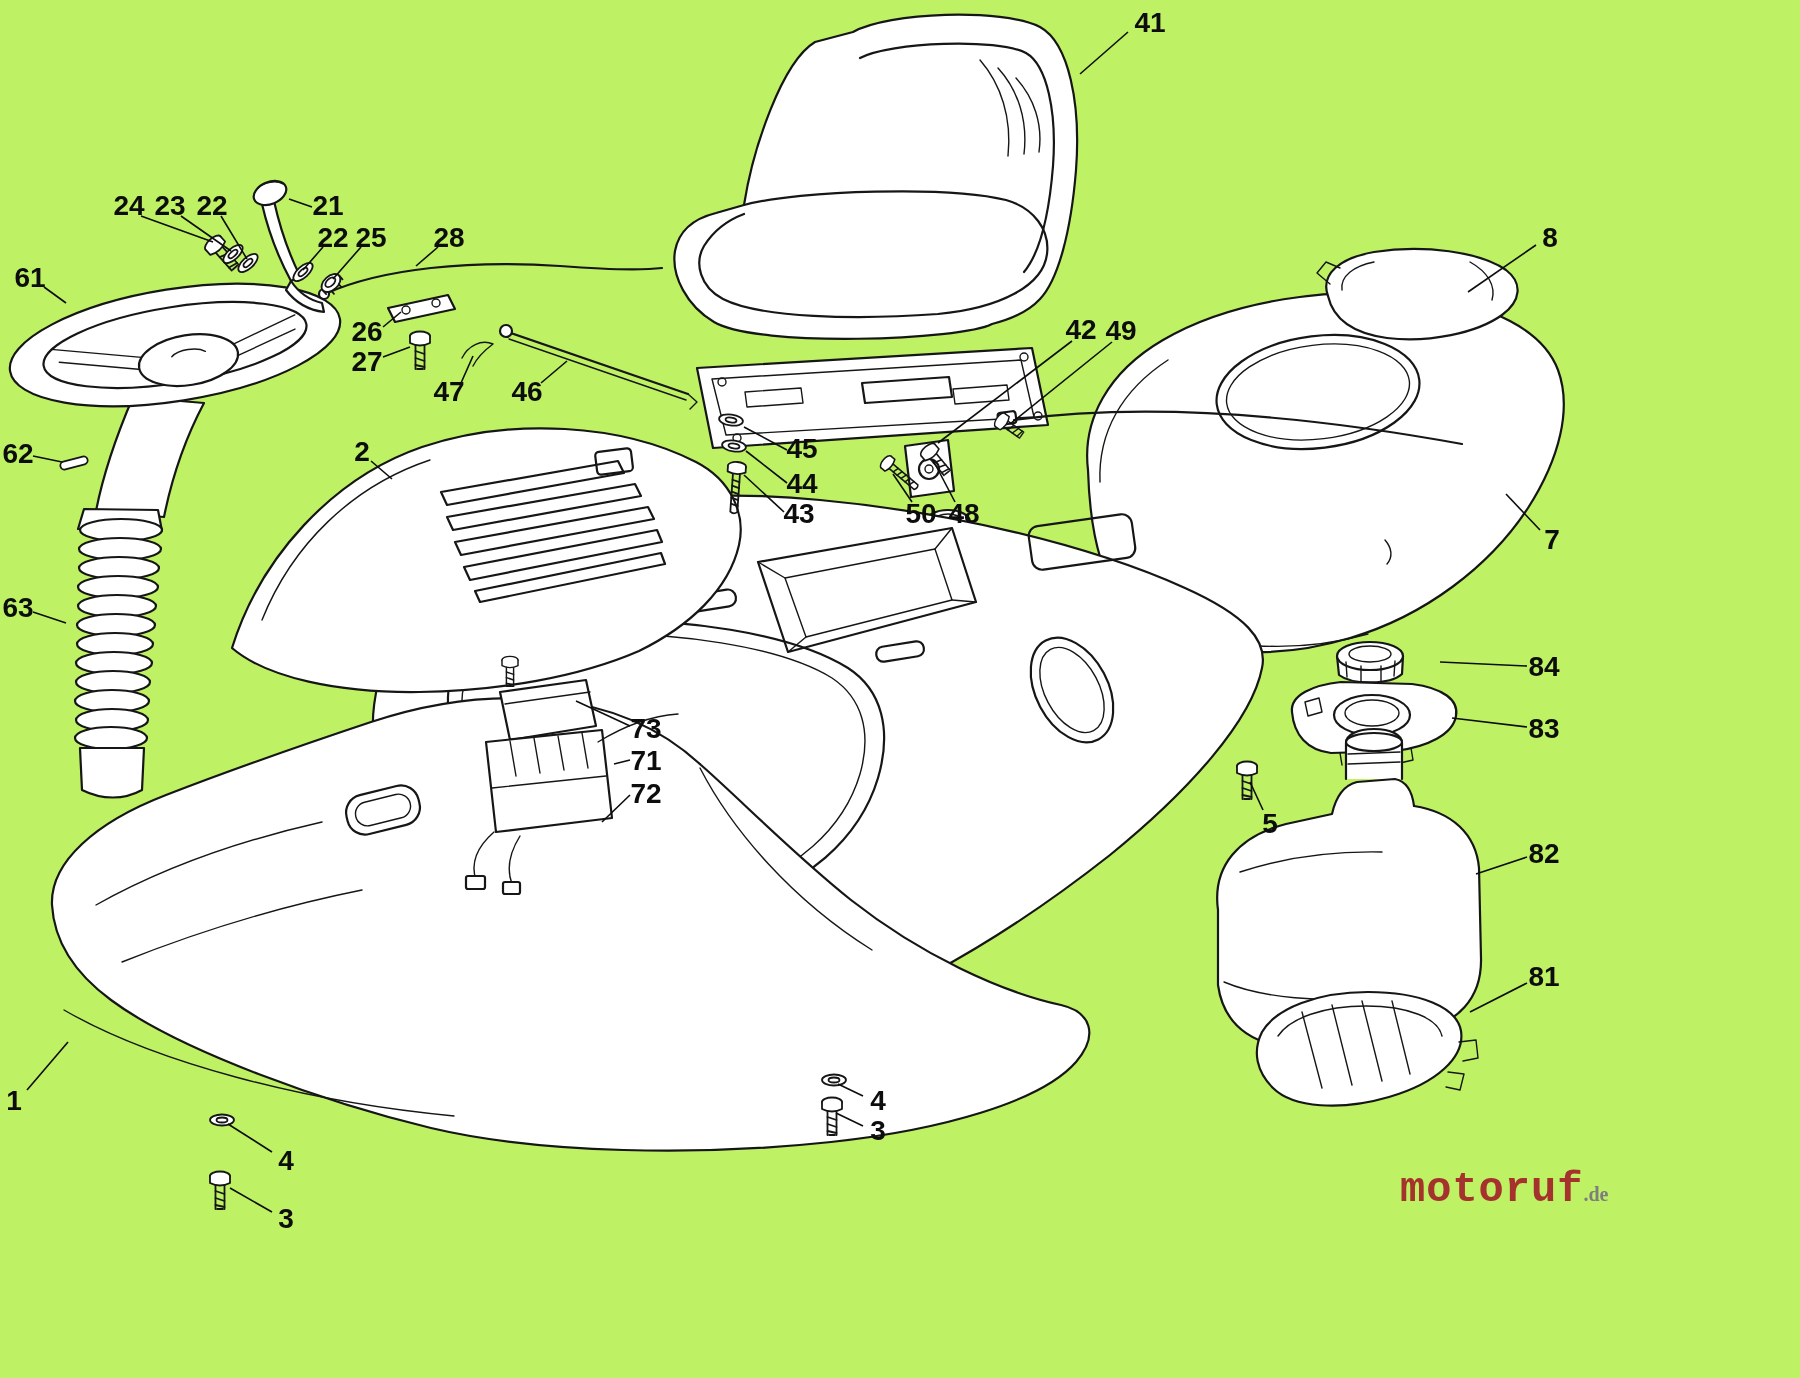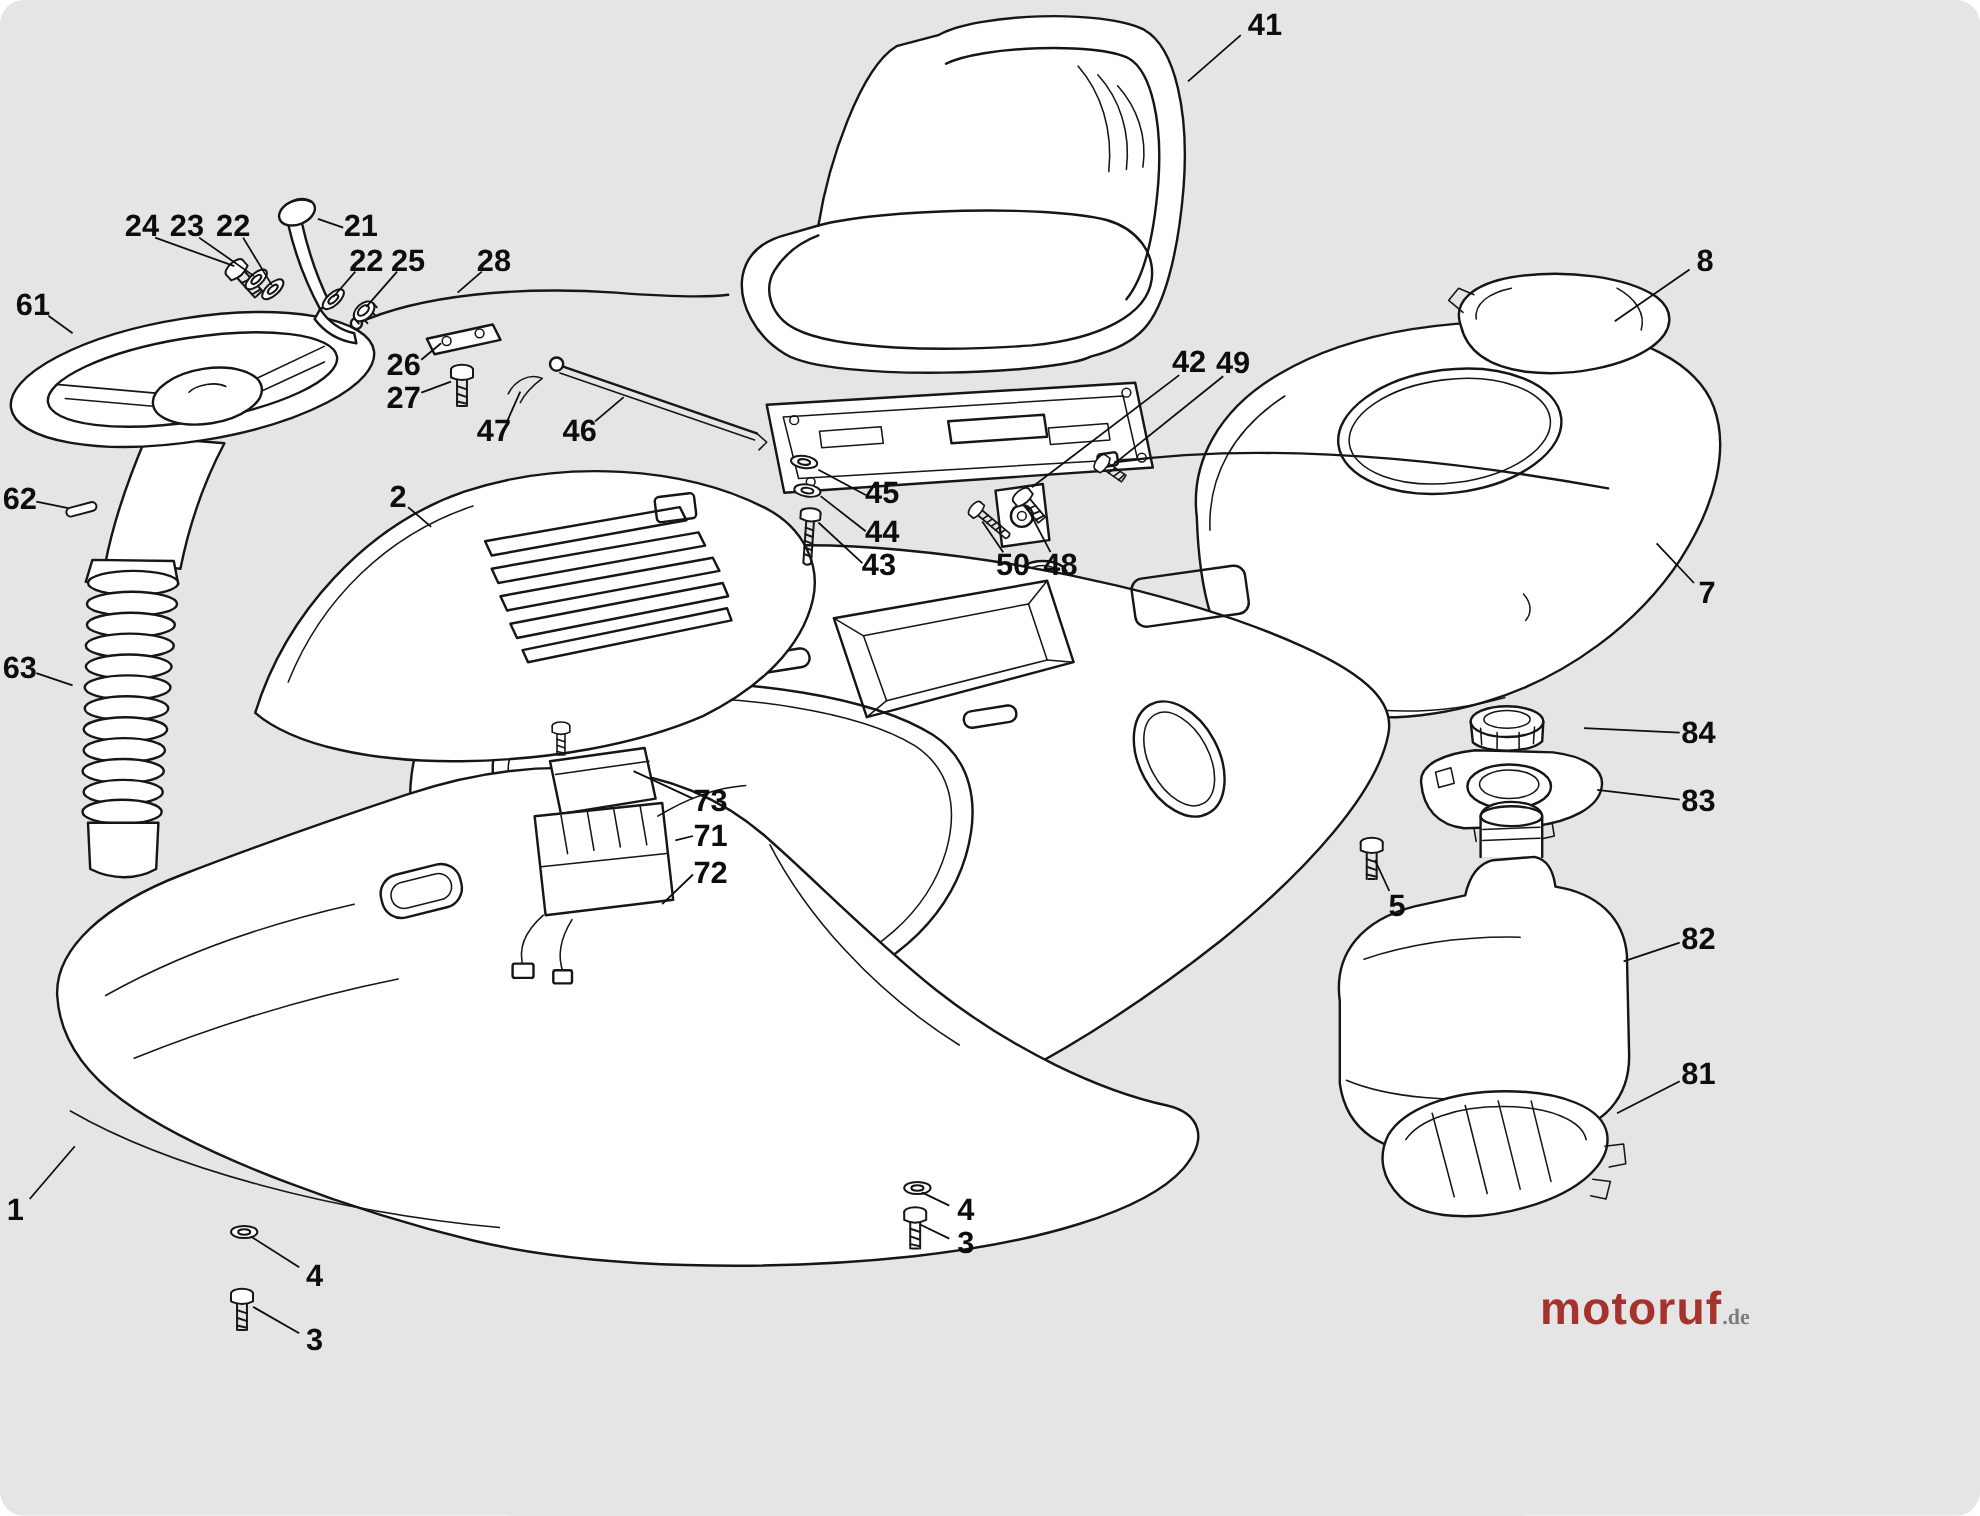--- a/index.html
+++ b/index.html
@@ -1,27 +1,27 @@
 <!DOCTYPE html>
 <html><head>
 <meta charset="utf-8">
 <style>
   html,body{margin:0;padding:0;background:#fff;}
-  #page{position:relative;width:1800px;height:1378px;background:#e5e5e5;overflow:hidden;
-        font-family:"Liberation Sans",sans-serif;border-radius:22px;}
+  #page{position:relative;width:1800px;height:1378px;background:#bef264;overflow:hidden;
+        font-family:"Liberation Sans",sans-serif;}
   #diagram-svg{position:absolute;left:0;top:0;}
   
   .ln{fill:none;stroke:#161616;stroke-width:2.2;stroke-linecap:round;stroke-linejoin:round;}
   .ln-thin{fill:none;stroke:#161616;stroke-width:1.4;stroke-linecap:round;stroke-linejoin:round;}
   .solid{fill:#ffffff;stroke:#161616;stroke-width:2.2;stroke-linecap:round;stroke-linejoin:round;}
   .callout{font-family:"Liberation Sans",sans-serif;font-weight:bold;font-size:28px;fill:#0d0d0d;
            text-anchor:middle;dominant-baseline:central;}
   .leader{stroke:#0d0d0d;stroke-width:1.6;fill:none;}
   .watermark{position:absolute;left:1400px;top:1166px;white-space:nowrap;user-select:none;}
-  .watermark .brand{font-family:Liberation Sans, sans-serif;font-weight:bold;font-size:42px;
+  .watermark .brand{font-family:Liberation Mono, monospace;font-weight:bold;font-size:42px;
                     color:#a5322c;letter-spacing:1px;}
   .watermark .tld{font-family:"Liberation Serif",serif;font-weight:bold;font-size:20px;color:#7d7d7d;text-align:center;}
 </style>
 </head>
 <body>
 
 <div id="page">
   <svg id="diagram-svg" width="1800" height="1378" viewBox="0 0 1800 1378">
     <defs>
       <g id="sym-screw">

